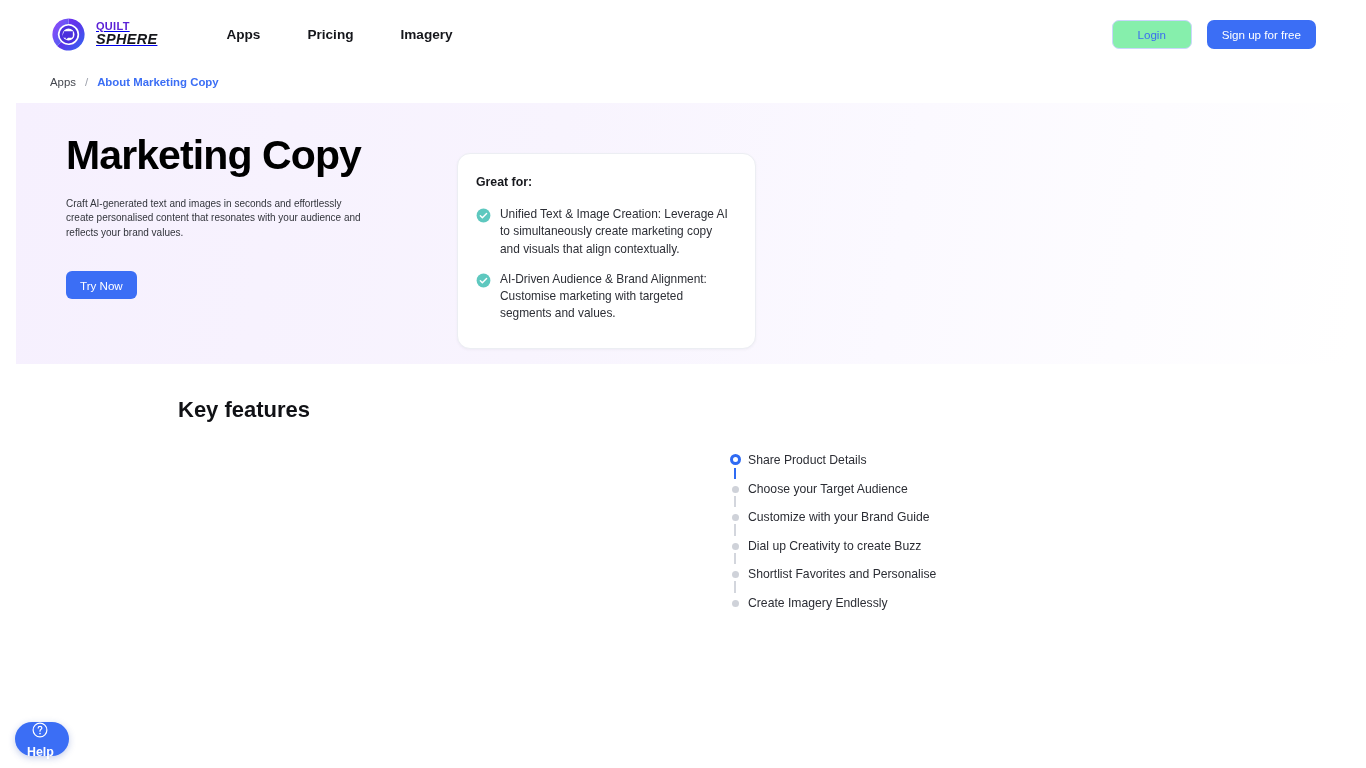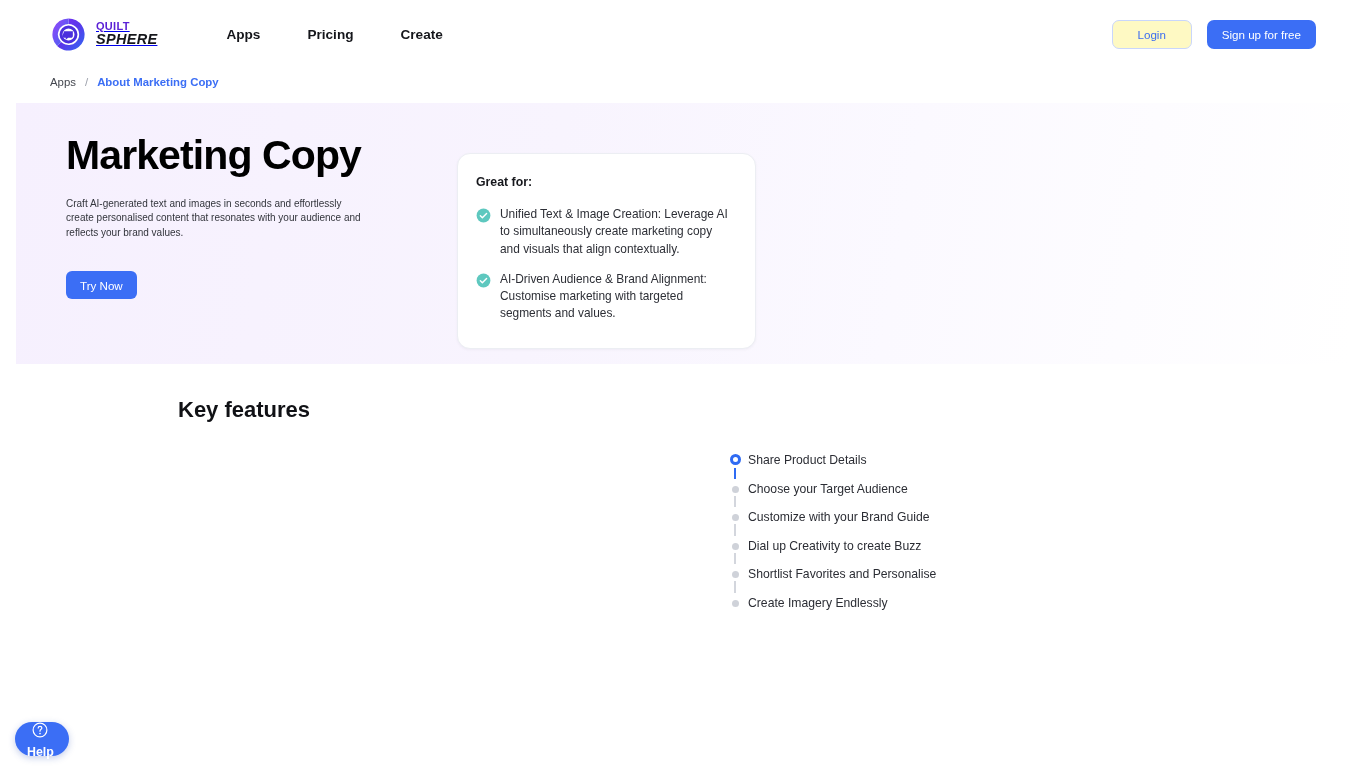--- a/index.html
+++ b/index.html
@@ -66,21 +66,21 @@
     margin-left: auto;
     display: flex;
     align-items: center;
     gap: 15px;
   }
   .btn-login {
     width: 80px;
     height: 29px;
     border: 1px solid #c9d6fb;
     border-radius: 7px;
-    background: #fef9c3;
+    background: #86efac;
     color: #3c6df0;
     font-size: 11.6px;
     font-family: "Liberation Sans", sans-serif;
     cursor: pointer;
     display: flex;
     align-items: center;
     justify-content: center;
   }
   .btn-signup {
     height: 29px;
@@ -296,21 +296,21 @@
     </svg>
     <span class="brand-words">
       <span class="brand-word-top">QUILT</span>
       <span class="brand-word-bottom">SPHERE</span>
     </span>
   </a>
 
   <nav class="nav">
     <a class="nav-link" href="#">Apps</a>
     <a class="nav-link" href="#">Pricing</a>
-    <a class="nav-link" href="#">Create</a>
+    <a class="nav-link" href="#">Imagery</a>
   </nav>
 
   <div class="header-actions">
     <button class="btn-login">Login</button>
     <button class="btn-signup">Sign up for free</button>
   </div>
 </header>
 
 <div class="breadcrumb">
   <a class="crumb-root" href="#">Apps</a>

